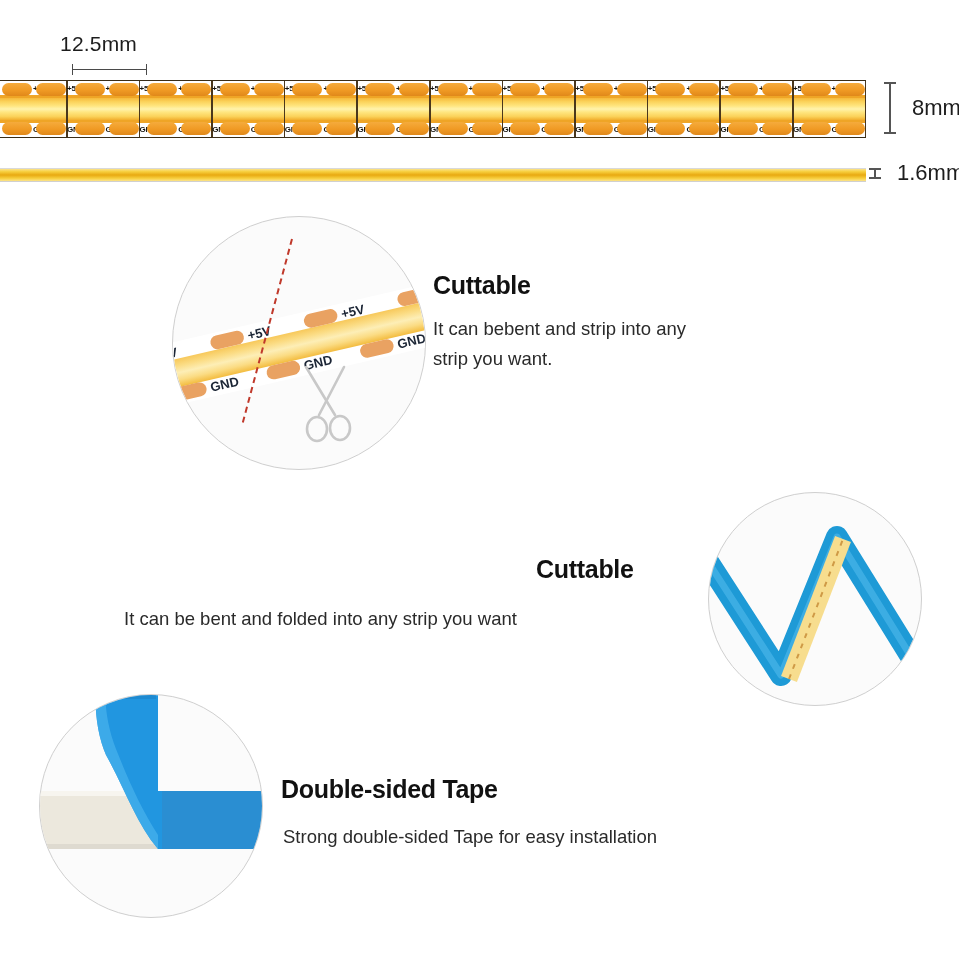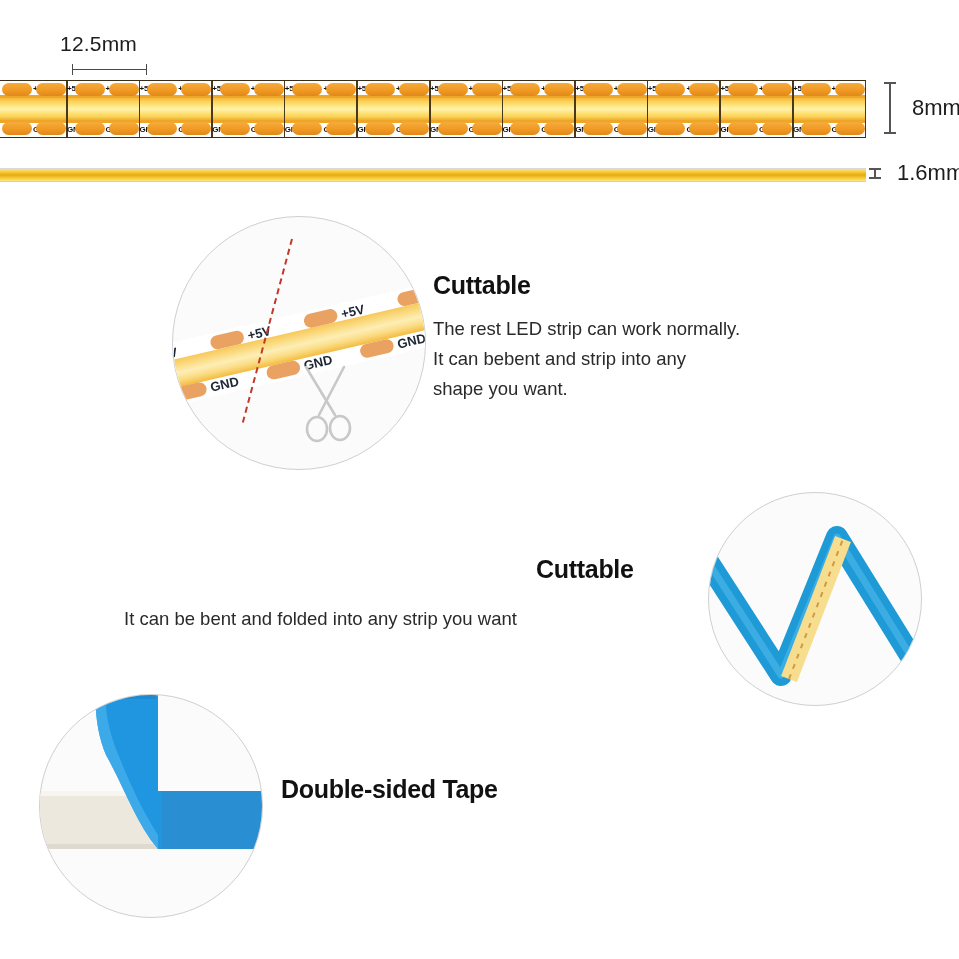--- a/index.html
+++ b/index.html
@@ -469,23 +469,22 @@
       <g fill="none" stroke="#c8c8c8" stroke-width="2.6" stroke-linecap="round">
         <path d="M7 2 L36 50"></path>
         <path d="M45 2 L20 50"></path>
         <ellipse cx="18" cy="64" rx="10" ry="12"></ellipse>
         <ellipse cx="41" cy="63" rx="10" ry="12"></ellipse>
       </g>
     </svg>
   </div>
   <div class="feature-title" id="cuttable-title">Cuttable</div>
   <div class="feature-desc" id="cuttable-desc">
-    <div>The rest LED strip can work normally.</div>
     <div>It can bebent and strip into any</div>
-    <div>shape you want.</div>
+    <div>strip you want.</div>
   </div>
 
   <div class="feature-circle" id="flexible-circle">
     <svg class="flex-svg" width="212" height="212" viewBox="0 0 212 212">
       <path d="M-8 58 L72 182 L128 44 L206 170" fill="none" stroke="#1e9ad6" stroke-width="22" stroke-linejoin="round"></path>
       <path d="M-8 58 L72 182 L128 44 L206 170" fill="none" stroke="#55bdee" stroke-width="7" stroke-linejoin="round" opacity="0.55"></path>
       <path d="M80 186 L134 46" fill="none" stroke="#f7dd8e" stroke-width="17" stroke-linejoin="round"></path>
       <path d="M80 186 L134 46" fill="none" stroke="#cf9a46" stroke-width="2" stroke-dasharray="5 6"></path>
     </svg>
   </div>
@@ -499,14 +498,15 @@
       <rect x="-10" y="149" width="242" height="5" fill="#dedad0"></rect>
       <rect x="122" y="96" width="110" height="58" fill="#2a8ed2"></rect>
       <path d="M56 -10 L118 -10 L118 96 L122 96 L122 154 L118 154
                C 96 128, 86 96, 66 60 C 58 42, 54 16, 56 -10 Z" fill="#2196e0"></path>
       <path d="M56 -10 C 54 16, 58 42, 66 60 C 86 96, 96 128, 118 154
                L 118 140 C 100 112, 88 84, 76 54 C 68 34, 64 10, 66 -10 Z" fill="#46b0ec" opacity="0.75"></path>
       <rect x="60" y="-10" width="56" height="14" fill="#1b7ec2" opacity="0.5"></rect>
     </svg>
   </div>
   <div class="feature-title" id="tape-title">Double-sided Tape</div>
+  <div class="feature-desc" id="tape-desc">Strong double-sided Tape for easy installation</div>
 
 </div>
 
 </body></html>

